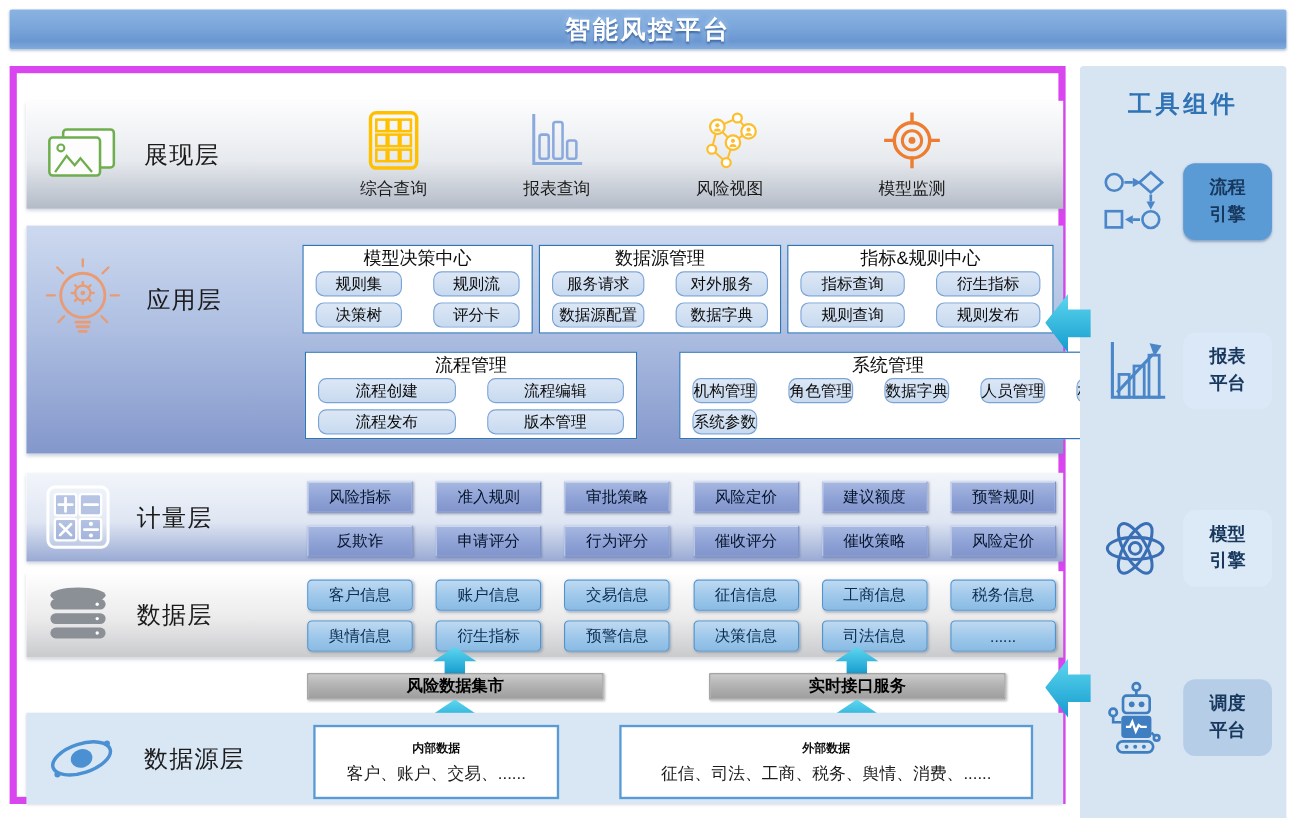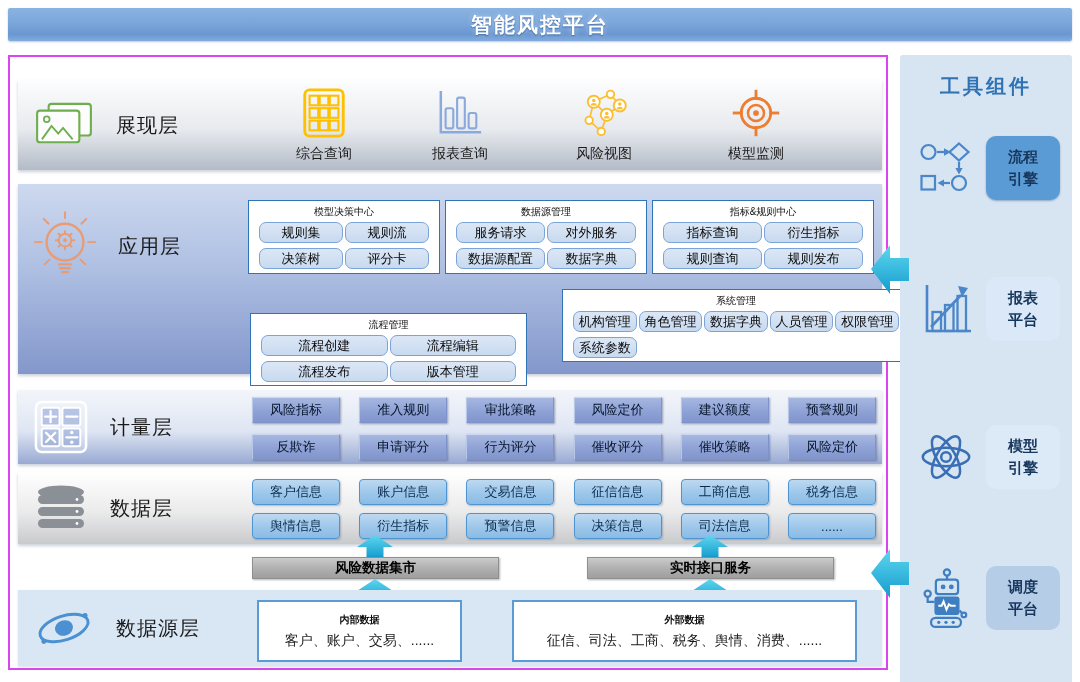--- a/index.html
+++ b/index.html
@@ -10,21 +10,21 @@
   
   .header { position:absolute; left:8px; top:8px; width:1064px; height:33px; border-radius:2px;
     background:linear-gradient(180deg,#8ab3e1 0%,#7aa6da 45%,#6b97d1 80%,#82abdd 100%);
     display:flex; align-items:center; justify-content:center;
     box-shadow:0 1px 2px rgba(90,120,160,.4); }
   .header .title { font-size:21px; font-weight:bold; color:#fff; letter-spacing:2px;
     text-shadow:0 1px 2px rgba(40,85,150,.9), 0 0 5px rgba(200,225,255,.8); }
 
   
   .panel { position:absolute; left:8px; top:55px; width:880px; height:615px;
-    background:#fff; border:2px solid #d946ef; }
+    background:#fff; border:6px solid #d946ef; }
 
   .band { position:absolute; left:8px; width:864px; box-shadow:0 2px 3px rgba(110,122,148,.35); }
   .band.presentation { top:23px;  height:90px;  background:linear-gradient(180deg,#fdfdfe 0%,#e7eaee 55%,#b3bbc7 100%); }
   .band.application  { top:127px; height:190px; background:linear-gradient(180deg,#cdd9ef 0%,#aebfe2 45%,#8397cb 100%); }
   .band.measurement  { top:333px; height:74px;  background:linear-gradient(180deg,#f2f5fa 0%,#dfe6f3 55%,#98a9d3 100%); }
   .band.data         { top:415px; height:72px;  background:linear-gradient(180deg,#ffffff 0%,#ebebec 55%,#c9cacc 100%); }
   .band.datasource   { top:533px; height:76px;  background:#d9e7f5; box-shadow:0 1px 2px rgba(110,122,148,.25); }
 
   .layer-head { position:absolute; left:16px; display:flex; align-items:center; gap:22px; }
   .layer-head.center { top:50%; transform:translateY(-50%); }
@@ -33,31 +33,31 @@
   .licon { flex:none; display:block; }
 
   
   .p-item { position:absolute; top:8px; width:112px; display:flex; flex-direction:column;
     align-items:center; gap:7px; cursor:pointer; }
   .p-item .cap { font-size:14px; color:#1a1a1a; }
   .p-icon { height:50px; display:flex; align-items:flex-end; justify-content:center; }
 
   
   .agroup { position:absolute; background:#fff; border:1.5px solid #2e74b6; }
-  .agroup .gt { text-align:center; font-size:10px; color:#0d0d0d; margin-top:2px; line-height:17px; }
-  .g-grid { display:grid; gap:5px 2px; padding:2px 10px 0 10px; }
+  .agroup .gt { text-align:center; font-size:15px; color:#0d0d0d; margin-top:2px; line-height:17px; }
+  .g-grid { display:grid; gap:5px 26px; padding:2px 10px 0 10px; }
   .cols2 { grid-template-columns:1fr 1fr; }
   .cols3 { grid-template-columns:1fr 1fr 1fr 1fr 1fr; }
   .achip { height:21px; background:linear-gradient(180deg,#dce7f5 0%,#c8daf0 100%);
     border:1px solid #7aa3d8; border-radius:7px; font-size:13px; color:#0a0a0a;
     display:flex; align-items:center; justify-content:center; cursor:pointer; white-space:nowrap; }
   #g1 { left:230px; top:16px;  width:192px; height:74px; }
   #g2 { left:427px; top:16px;  width:202px; height:74px; }
   #g3 { left:634px; top:16px;  width:222px; height:74px; }
-  #g4 { left:232px; top:105px; width:277px; height:73px;margin-top:24px; }
+  #g4 { left:232px; top:105px; width:277px; height:73px; }
   #g5 { left:544px; top:105px; width:348px; height:73px; }
 
   
   .chip-row { position:absolute; left:234px; width:624px; display:flex; justify-content:space-between; }
   .mchip { width:88px; height:26px; display:flex; align-items:center; justify-content:center;
     font-size:13px; color:#06142b; cursor:pointer;
     background:linear-gradient(180deg,#a6b7e0 0%,#8fa2d6 55%,#8295cc 100%);
     border:1px solid #7e92cc; border-top-color:#cdd7f0; border-left-color:#b9c7e9;
     box-shadow:1px 1px 2px rgba(55,65,105,.45); }
   .dchip { width:88px; height:26px; display:flex; align-items:center; justify-content:center;

